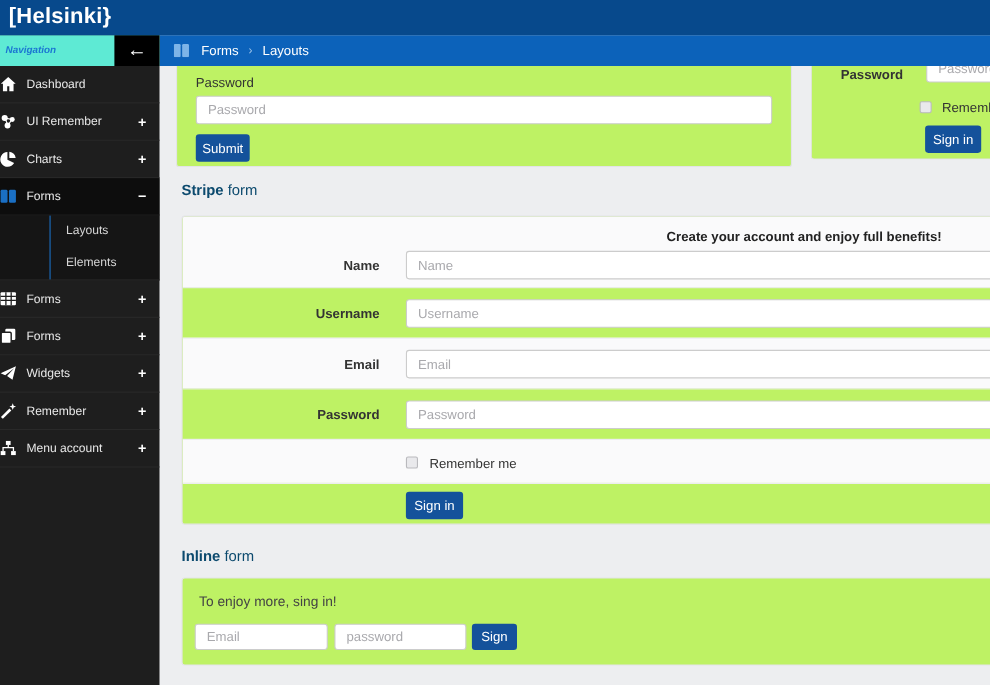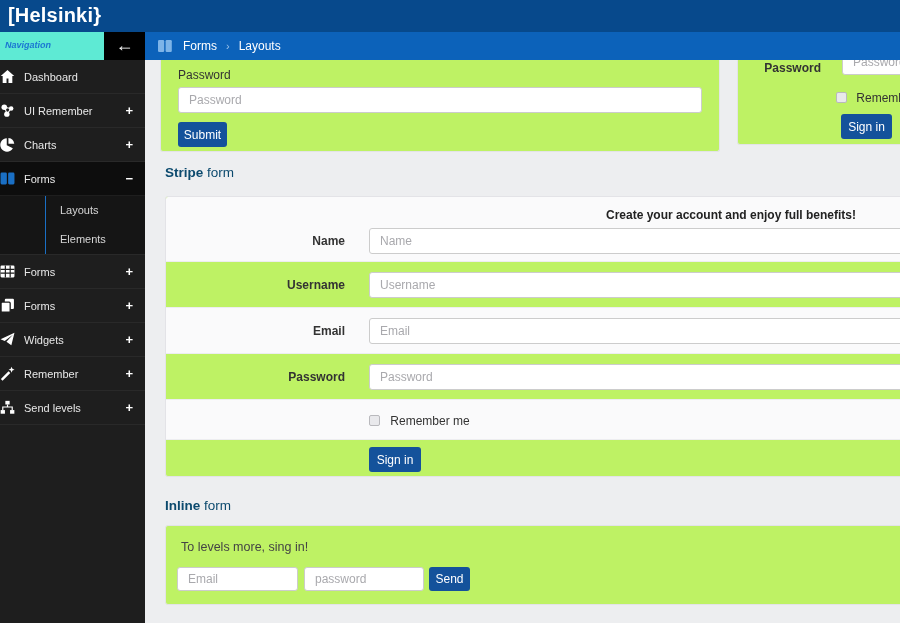--- a/index.html
+++ b/index.html
@@ -205,21 +205,21 @@
       <span class="tg">+</span>
     </div>
 
     <div class="item">
       <svg class="ic" viewBox="0 0 14 14">
         <rect x="5" y="0.8" width="4" height="3.4" fill="currentColor"></rect>
         <rect x="0.6" y="9.4" width="4" height="3.4" fill="currentColor"></rect>
         <rect x="9.4" y="9.4" width="4" height="3.4" fill="currentColor"></rect>
         <path d="M7 4.2v2.3M2.6 9.4V6.5h8.8v2.9" stroke="currentColor" stroke-width="1.1" fill="none"></path>
       </svg>
-      <span class="lbl">Send levels</span>
+      <span class="lbl">Menu account</span>
       <span class="tg">+</span>
     </div>
   </aside>
 
   <main class="main">
 
     <div class="card cut-top" id="card-basic">
       <label class="flabel">Password</label>
       <input class="finput" type="text" placeholder="Password" style="">
       <button class="btn">Submit</button>
@@ -274,20 +274,20 @@
       <div class="srow" style="height:39px;">
         <button class="btn">Sign in</button>
       </div>
     </div>
 
     <div class="sect-title" style="left:20px; top:438px;">
       <b>Inline</b><span> form</span>
     </div>
 
     <div class="card" id="card-inline">
-      <div class="msg">To levels more, sing in!</div>
+      <div class="msg">To enjoy more, sing in!</div>
       <input class="finput fi" id="inline-email" type="text" placeholder="Email" style="">
       <input class="finput fi" id="inline-pass" type="text" placeholder="password" style="">
-      <button class="btn" id="inline-send">Send</button>
+      <button class="btn" id="inline-send">Sign</button>
     </div>
 
   </main>
 </div>
 
 </body></html>

